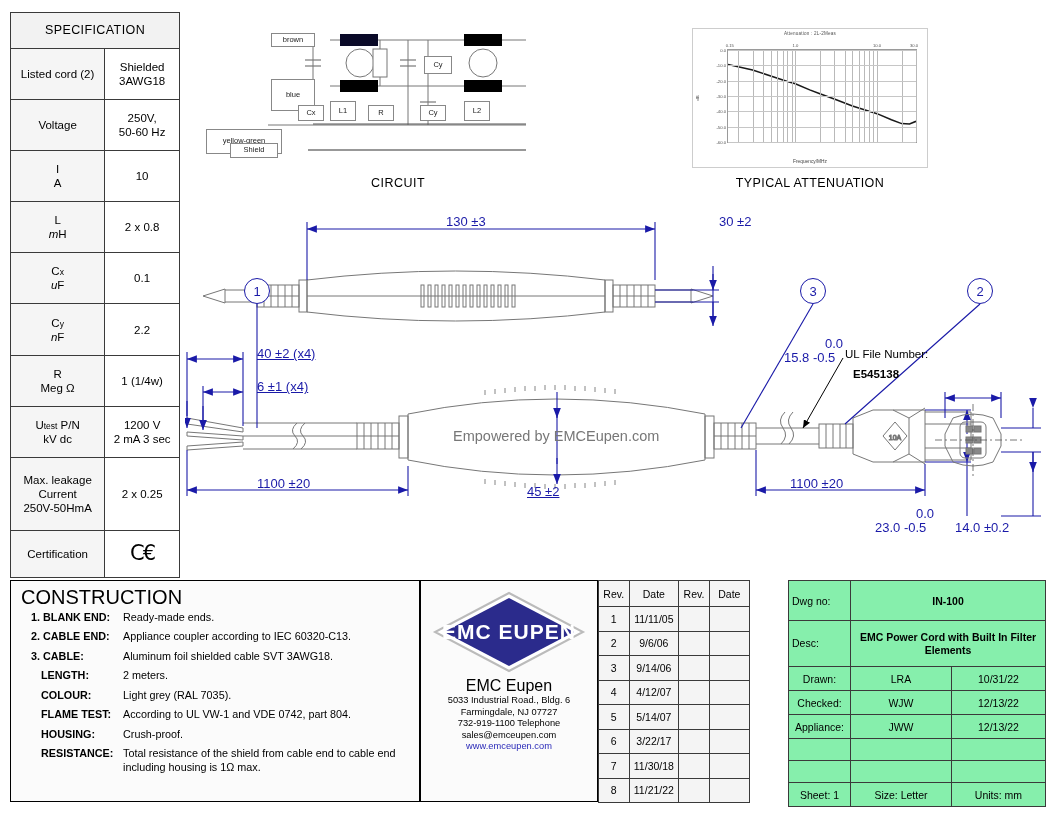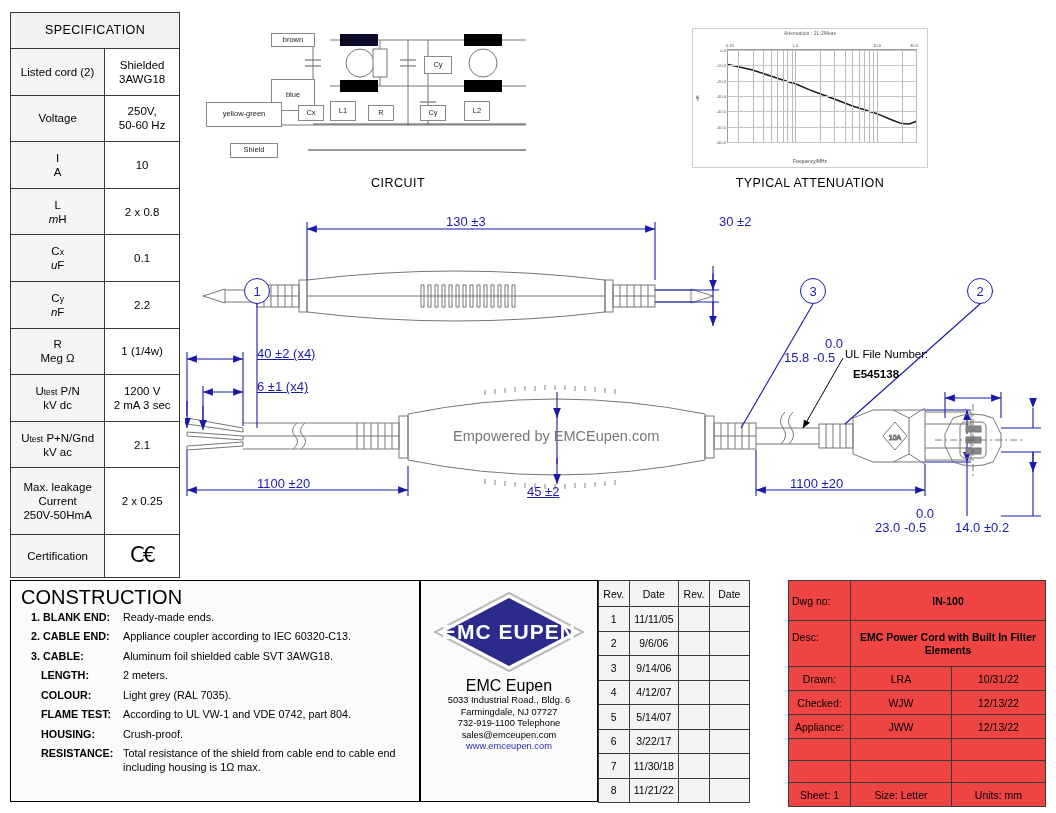--- a/index.html
+++ b/index.html
@@ -104,21 +104,21 @@
     border:1px solid #3a3a3a; font-size:10.5px; font-weight:400;
     text-align:center; background:#f4f4f4; height:24.5px;
   }
   #rev-table th { height:26px; }
 
   #title-block {
     position:absolute; left:788px; top:580px; width:258px; height:222px;
     border-collapse:collapse; background:#f7f7f7;
   }
   #title-block td { border:1px solid #3a3a3a; font-size:10.5px; text-align:center;
-      background:#ef4444; }
+      background:#86efac; }
   .tb-label { font-size:10px; text-align:left !important; padding-left:3px; }
   .tb-big { font-size:16px; font-weight:bold; }
   .tb-desc { font-size:12px; font-weight:bold; line-height:1.2; }
 </style>
 </head>
 <body>
 
 <div class="page">
 
   <table id="spec-table">
@@ -150,24 +150,20 @@
         <td>C<span class="sub">y</span><br><span class="ital">n</span>F</td>
         <td class="val">2.2</td>
       </tr>
       <tr>
         <td>R<br>Meg Ω</td>
         <td class="val">1 (1/4w)</td>
       </tr>
       <tr>
         <td>U<span class="sub">test</span> P/N<br>kV dc</td>
         <td class="val">1200 V<br>2 mA 3 sec</td>
-      </tr>
-      <tr>
-        <td>U<span class="sub">test</span> P+N/Gnd<br>kV ac</td>
-        <td class="val">2.1</td>
       </tr>
       <tr>
         <td>Max. leakage<br>Current<br>250V-50HmA</td>
         <td class="val">2 x 0.25</td>
       </tr>
       <tr>
         <td>Certification</td>
         <td class="val"><span class="ce">C€</span></td>
       </tr>
     </tbody>
@@ -211,21 +207,21 @@
       </g>
 
       <g stroke="#777" stroke-width="1.2">
         <line x1="152" y1="80" x2="168" y2="80"></line>
         <line x1="152" y1="86" x2="168" y2="86"></line>
       </g>
     </svg>
 
     <div class="cbox" style="left:3px;  top:11px;  width:44px; height:14px;">brown</div>
     <div class="cbox" style="left:3px;  top:57px;  width:44px; height:32px;">blue</div>
-    <div class="cbox" style="left:-62px;top:80px;  width:76px; height:25px;">yellow-green</div>
+    <div class="cbox" style="left:-62px;top:107px;  width:76px; height:25px;">yellow-green</div>
     <div class="cbox" style="left:-38px;top:121px; width:48px; height:15px;">Shield</div>
     <div class="cbox" style="left:30px; top:83px;  width:26px; height:16px;">Cx</div>
     <div class="cbox" style="left:62px; top:79px;  width:26px; height:20px;">L1</div>
     <div class="cbox" style="left:100px;top:83px;  width:26px; height:16px;">R</div>
     <div class="cbox" style="left:156px;top:34px;  width:28px; height:18px;">Cy</div>
     <div class="cbox" style="left:152px;top:83px;  width:26px; height:16px;">Cy</div>
     <div class="cbox" style="left:196px;top:79px;  width:26px; height:20px;">L2</div>
   </div>
   <div id="circuit-caption">CIRCUIT</div>
 
@@ -617,21 +613,21 @@
       </tbody>
   </table>
 
   <table id="title-block">
     <tbody>
       <tr>
         <td class="tb-label" style="width:62px;height:40px;">Dwg no:</td>
         <td class="tb-big" colspan="2">IN-100</td>
       </tr>
       <tr>
-        <td class="tb-label" style="height:46px;vertical-align:top;padding-top:10px;">Desc:</td>
+        <td class="tb-label" style="height:46px;vertical-align:top;padding-top:16px;">Desc:</td>
         <td class="tb-desc" colspan="2">EMC Power Cord with Built In Filter Elements</td>
       </tr>
       <tr>
         <td style="height:24px;">Drawn:</td>
         <td>LRA</td>
         <td>10/31/22</td>
       </tr>
       <tr>
         <td style="height:24px;">Checked:</td>
         <td>WJW</td>

